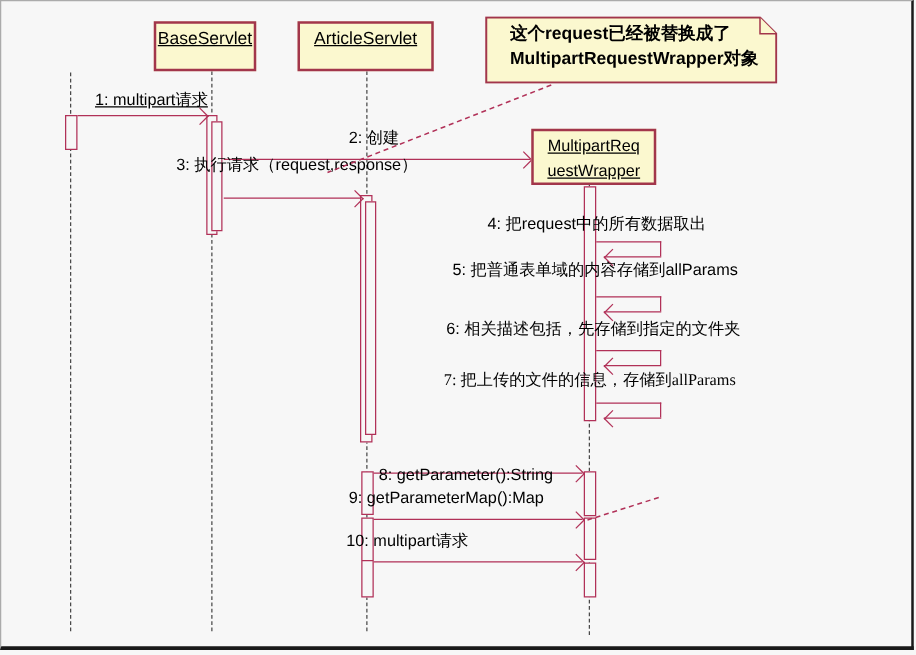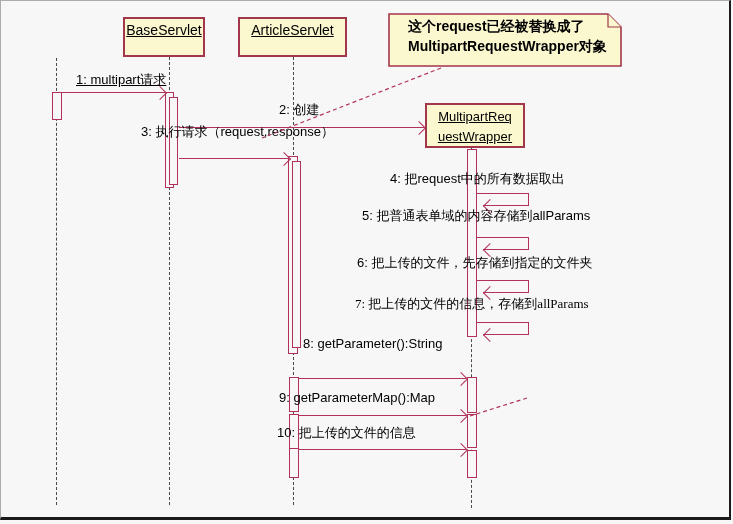--- a/index.html
+++ b/index.html
@@ -138,53 +138,53 @@
   <div class="grp">
     <span class="mlabel" style="left:362px;top:208px;">5: 把普通表单域的内容存储到allParams</span>
     <div class="mline" style="left:477px;top:237px;width:52px;"></div>
     <div class="vline" style="left:528px;top:237px;height:12px;"></div>
     <div class="mline" style="left:483px;top:249px;width:46px;"></div>
     <div class="chev chev-l" style="left:485px;top:245px;"></div>
   </div>
 
   
   <div class="grp">
-    <span class="mlabel" style="left:357px;top:255px;">6: 把上传的文件，先存储到指定的文件夹</span>
+    <span class="mlabel" style="left:357px;top:255px;">6: 相关描述包括，先存储到指定的文件夹</span>
     <div class="mline" style="left:477px;top:280px;width:52px;"></div>
     <div class="vline" style="left:528px;top:280px;height:12px;"></div>
     <div class="mline" style="left:483px;top:292px;width:46px;"></div>
     <div class="chev chev-l" style="left:485px;top:288px;"></div>
   </div>
 
   
   <div class="grp">
     <span class="mlabel" style="left:355px;top:296px;font-family:Liberation Serif, serif;">7: 把上传的文件的信息，存储到allParams</span>
     <div class="mline" style="left:477px;top:322px;width:52px;"></div>
     <div class="vline" style="left:528px;top:322px;height:12px;"></div>
     <div class="mline" style="left:483px;top:334px;width:46px;"></div>
     <div class="chev chev-l" style="left:485px;top:330px;"></div>
   </div>
 
   
   <div class="grp">
-    <span class="mlabel" style="left:303px;top:336px;">8: getParameter():String</span>
+    <span class="mlabel" style="left:303px;top:372px;">8: getParameter():String</span>
     <div class="mline" style="left:299px;top:378px;width:167px;"></div>
     <div class="chev chev-r" style="left:456px;top:374px;"></div>
   </div>
 
   
   <div class="grp">
     <span class="mlabel" style="left:279px;top:390px;">9: getParameterMap():Map</span>
     <div class="mline" style="left:299px;top:415px;width:167px;"></div>
     <div class="chev chev-r" style="left:456px;top:411px;"></div>
   </div>
 
   
   <div class="grp">
-    <span class="mlabel" style="left:277px;top:425px;">10: 把上传的文件的信息</span>
+    <span class="mlabel" style="left:277px;top:425px;">10: multipart请求</span>
     <div class="mline" style="left:299px;top:449px;width:167px;"></div>
     <div class="chev chev-r" style="left:456px;top:445px;"></div>
   </div>
 
   
   <div class="pbox" style="left:123px;top:17px;width:82px;height:40px;font-size:14px;">
     <span class="lbl">BaseServlet</span>
   </div>
   <div class="pbox small" style="left:425px;top:103px;width:100px;height:45px;">
     <span class="lbl pre">MultipartReq

